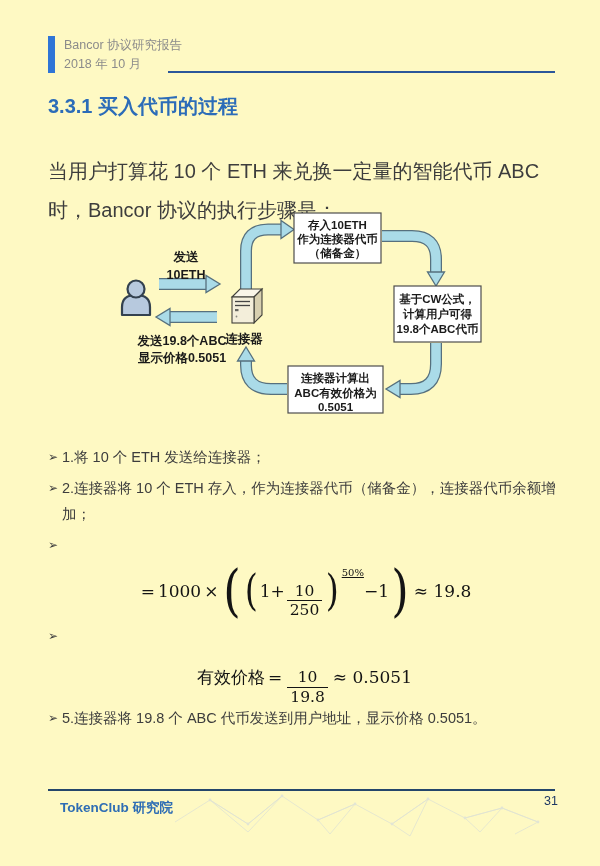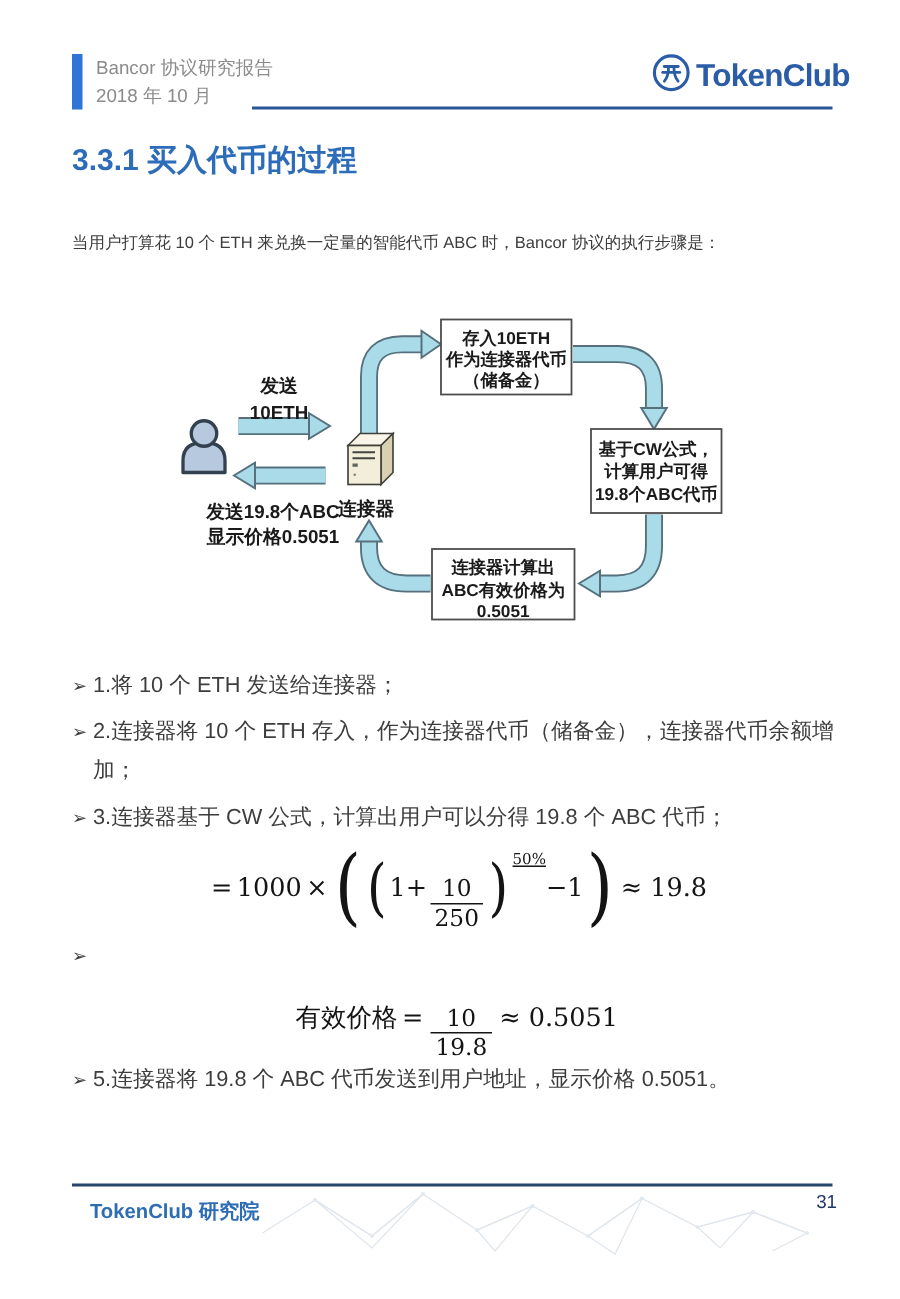--- a/index.html
+++ b/index.html
@@ -1,29 +1,29 @@
 <!DOCTYPE html>
 <html><head>
 <meta charset="utf-8">
 <style>
   html,body{margin:0;padding:0;background:#e9e9e9;}
-  .page{position:relative;width:600px;height:866px;background:#ffffff;margin:0 auto;
+  .page{position:relative;width:600px;height:866px;background:#fef9c3;margin:0 auto;
         font-family:"Liberation Sans","DejaVu Sans",sans-serif;overflow:hidden;}
 
   
   .accent-bar{position:absolute;left:48px;top:36px;width:7px;height:37px;background:#2f75d6;}
   .hdr-title{position:absolute;left:64px;top:37px;font-size:12.5px;color:#8b8b8b;}
   .hdr-date{position:absolute;left:64px;top:56px;font-size:12.5px;color:#8b8b8b;}
   .logo{position:absolute;left:434px;top:35px;display:flex;align-items:center;gap:3px;}
   .logo-text{font-size:21px;font-weight:bold;color:#2b5ca8;letter-spacing:-0.5px;}
   .hdr-line{position:absolute;left:168px;top:71px;width:387px;height:2px;background:#2b579a;}
 
   
   .sec-title{position:absolute;left:48px;top:93px;font-size:20px;font-weight:bold;color:#2c6cb8;}
-  .intro{position:absolute;left:48px;top:152px;width:516px;font-size:11px;line-height:1.95;color:#3d3d3d;}
+  .intro{position:absolute;left:48px;top:152px;width:516px;font-size:20px;line-height:1.95;color:#3d3d3d;}
 
   
   .diagram{position:absolute;left:40px;top:205px;}
   .diagram text{font-family:"Liberation Sans","DejaVu Sans",sans-serif;}
 
   
   .steps{position:absolute;left:48px;top:444px;width:516px;font-size:14.5px;color:#3d3d3d;}
   .step{display:flex;margin-bottom:5px;line-height:1.8;}
   .step .marker{flex:0 0 14px;font-size:12px;padding-top:3px;color:#3d3d3d;}
 
@@ -49,34 +49,20 @@
   .ft-page{position:absolute;right:42px;top:794px;font-size:12.5px;color:#1f3864;z-index:2;}
 </style>
 </head>
 <body>
 
 <div class="page">
 
   <div class="accent-bar"></div>
   <div class="hdr-title">Bancor 协议研究报告</div>
   <div class="hdr-date">2018 年 10 月</div>
-  <div class="logo">
-    <span>
-      <svg width="27" height="27" viewBox="0 0 26 26">
-        <circle cx="13" cy="13" r="10.8" fill="none" stroke="#2b5ca8" stroke-width="2"></circle>
-        <g fill="none" stroke="#2b5ca8" stroke-width="1.8" stroke-linecap="round">
-          <path d="M8.5,9 H17.5"></path>
-          <path d="M7.5,12.8 H18.5"></path>
-          <path d="M11.3,9 C11.3,13.5 10.4,16.3 8.6,18.4"></path>
-          <path d="M14.7,9 C14.7,13.5 15.6,16.3 17.4,18.4"></path>
-        </g>
-      </svg>
-    </span>
-    <span class="logo-text">TokenClub</span>
-  </div>
   <div class="hdr-line"></div>
 
   <div class="sec-title">3.3.1 买入代币的过程</div>
   <div class="intro">当用户打算花 10 个 ETH 来兑换一定量的智能代币 ABC 时，Bancor 协议的执行步骤是：</div>
 
   <div class="diagram">
     <svg width="520" height="234" viewBox="0 0 520 234">
 
       <g fill="none" stroke="#56707e" stroke-width="12">
         <path d="M206,84 V46 Q206,24.5 228,24.5 H241"></path>
@@ -149,21 +135,20 @@
     <div class="step">
       <span class="marker">➢</span>
       <span>1.将 10 个 ETH 发送给连接器；</span>
     </div>
     <div class="step">
       <span class="marker">➢</span>
       <span>2.连接器将 10 个 ETH 存入，作为连接器代币（储备金），连接器代币余额增加；</span>
     </div>
     <div class="step">
       <span class="marker">➢</span>
-      <span>3.连接器基于 CW 公式，计算出用户可以分得 19.8 个 ABC 代币；</span>
     </div>
 
     <div class="formula f1">
       <span class="fsp">=</span>
       <span>1000</span>
       <span class="fsp">×</span>
       <span class="bp bp-o">(</span>
       <span class="bp bp-i">(</span>
       <span>1+</span>
       <span class="frac">

